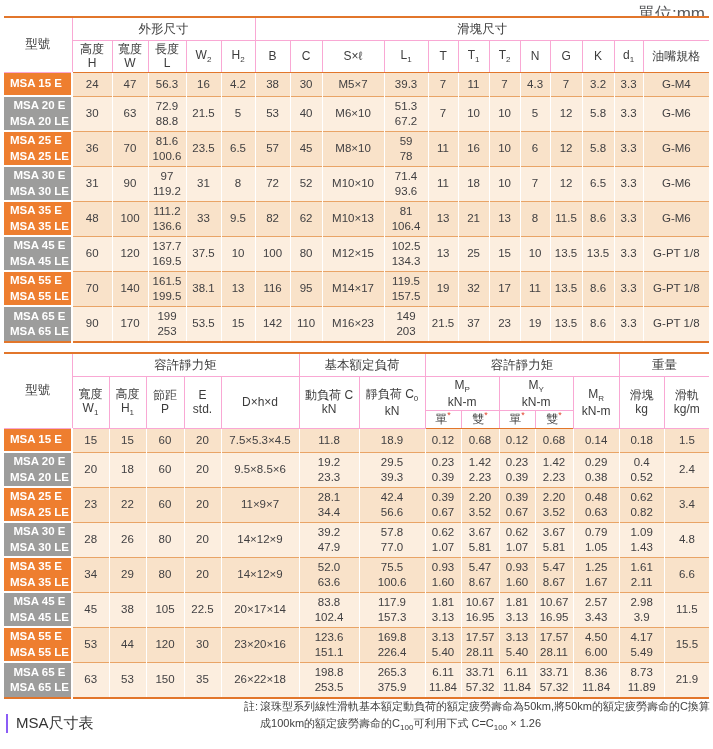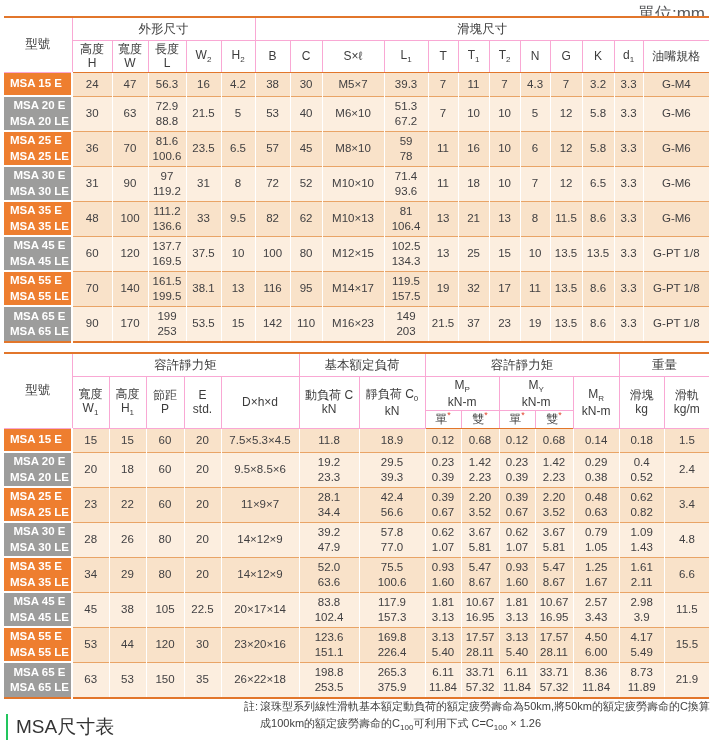--- a/index.html
+++ b/index.html
@@ -37,22 +37,22 @@
   tbody tr:first-child th.mlabel{border-top:none;}
   tbody tr:first-child td{border-top:none;}
   tr.tone-orange th.mlabel{background:#ee7e2f;}
   tr.tone-gray th.mlabel{background:#9d9d9c;text-align:center;}
   tr.tone-orange td{background:#f9e2c9;}
   tr.tone-gray td{background:#fceedf;}
   sub{font-size:8px;}
   sup.ast{color:#e1442e;font-size:9px;line-height:0;}
   .footer{position:absolute;left:0;top:698px;width:713px;display:flex;align-items:flex-start;}
   .footer-title{
-    margin-left:6px;margin-top:16px;padding-left:8px;border-left:2px solid #22c55e;
-    font-size:19px;color:#333;width:170px;flex:none;
+    margin-left:6px;margin-top:16px;padding-left:8px;border-left:2px solid #8b5cf6;
+    font-size:15px;color:#333;width:170px;flex:none;
   }
   .notes{margin-left:58px;width:478px;font-size:11px;color:#404040;line-height:1.55;}
   .note2{display:flex;}
   .note2 .n2label{flex:none;}
   .note2 .n2text{margin-left:2px;}
 </style>
 </head>
 <body>
 
 <div class="unit-label">單位:mm</div>

